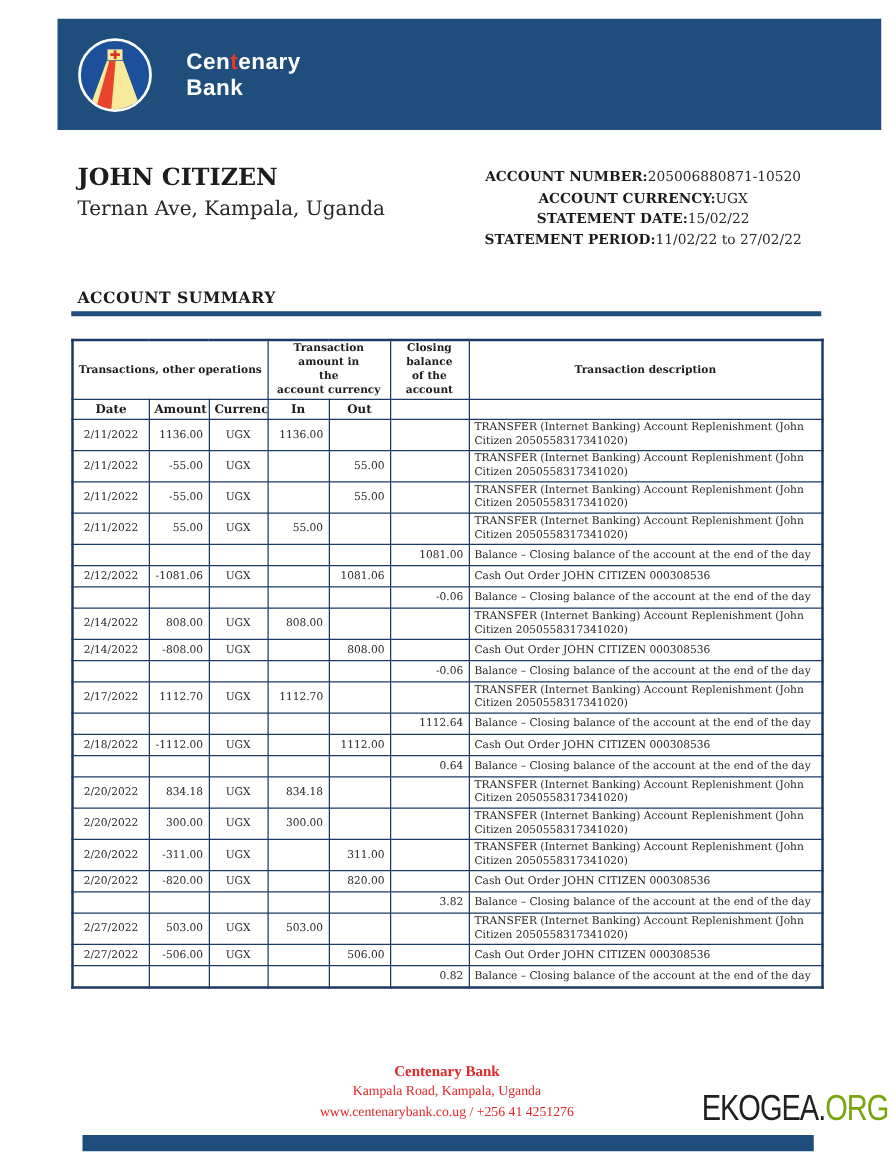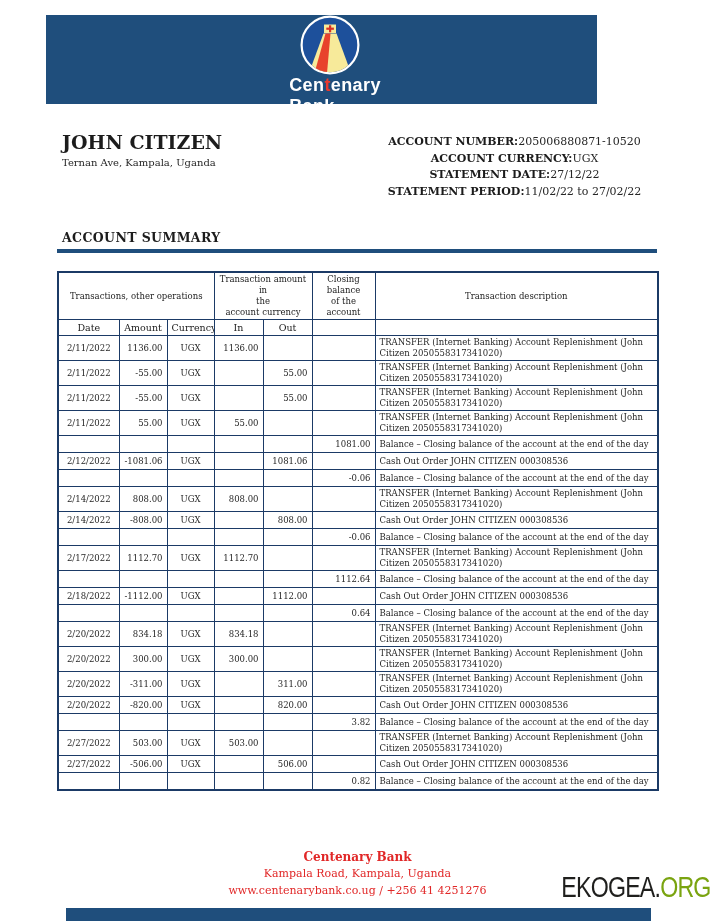--- a/index.html
+++ b/index.html
@@ -3,62 +3,62 @@
 <meta charset="utf-8">
 <style>
   html,body { margin:0; padding:0; background:#ffffff; }
   .page {
     position:relative; width:715px; height:924px; background:#ffffff;
     font-family:"DejaVu Serif", serif; color:#262626; overflow:hidden;
   }
 
   
   .header-bar {
-    position:absolute; left:46px; top:15px; width:551px; height:89px;
-    background:#1f4e7c; display:flex; align-items:center;flex-direction:column;
+    position:absolute; left:46px; top:15px; width:659px; height:89px;
+    background:#1f4e7c; display:flex; align-items:center;
   }
   .logo { width:60px; height:60px; margin-left:16px; flex:0 0 auto; }
   .brand {
     margin-left:27px; font-family:"Liberation Sans", sans-serif; font-weight:bold;
     color:#ffffff; font-size:18px; line-height:21px; letter-spacing:0.4px;
   }
   .brand .accent { color:#e8382e; }
 
   
   .holder { position:absolute; left:62px; top:131px; }
   .holder-name { font-size:19px; font-weight:bold; color:#1c1c1c; }
-  .holder-address { font-size:10px; margin-top:4px; }
+  .holder-address { font-size:16px; margin-top:4px; }
 
   .account-info { position:absolute; left:372px; top:134px; width:285px; }
   .info-row { display:flex; justify-content:center; font-size:11px; line-height:16.5px; }
   .info-label { font-weight:bold; color:#1c1c1c; white-space:nowrap; }
   .info-value { text-align:right; white-space:nowrap; }
 
   
   .section-title { position:absolute; left:62px; top:230px; font-size:12.5px; font-weight:bold; letter-spacing:0.4px; color:#1c1c1c; }
   .title-rule { position:absolute; left:57px; top:249px; width:600px; height:4px; background:#1f4e7c; }
 
   
   .txn-table {
     position:absolute; left:57px; top:271px; width:600px;
     border-collapse:collapse; table-layout:fixed; font-size:8.5px;
   }
   .txn-table td, .txn-table th { border:1.5px solid #1b3a66; padding:1px 4px; overflow:hidden; vertical-align:middle; }
   .txn-table { border:2px solid #1b3a66; }
-  .txn-table thead th { font-weight:normal; text-align:center; color:#1c1c1c; }
+  .txn-table thead th { font-weight:bold; text-align:center; color:#1c1c1c; }
   .group-row th { height:44px; font-size:8.5px; line-height:11px; white-space:pre-line; }
   .sub-row th { height:13px; font-size:9.5px; }
   .txn-table tbody td { height:14px; }
   .c-date { text-align:center; }
   .c-amount, .c-in, .c-out, .c-bal { text-align:right; }
   .c-cur { text-align:center; }
   .c-desc { text-align:left; line-height:11px; padding:2px 4px;margin-left:25px; }
 
   
-  .footer { position:absolute; left:0; top:849px; width:715px; text-align:center; color:#e12727; }
+  .footer { position:absolute; left:0; top:849px; width:715px; text-align:center; color:#e12727;font-family:Liberation Serif, serif; }
   .footer-name { font-size:12px; font-weight:bold; line-height:16px; }
   .footer-line { font-size:11px; line-height:17px; }
 
   .watermark {
     position:absolute; right:4px; top:869px; background:#ffffff; padding:2px 0 2px 6px;
     font-family:"Liberation Sans", sans-serif; font-size:29px; font-weight:normal;
     letter-spacing:-1px; transform:scaleX(0.8); transform-origin:right center; white-space:nowrap;
   }
   .wm-dark { color:#1f1f1d; }
   .wm-green { color:#7aa410; }
@@ -101,21 +101,21 @@
     <div class="info-row">
       <span class="info-label">ACCOUNT NUMBER:</span>
       <span class="info-value">205006880871-10520</span>
     </div>
     <div class="info-row">
       <span class="info-label">ACCOUNT CURRENCY:</span>
       <span class="info-value">UGX</span>
     </div>
     <div class="info-row">
       <span class="info-label">STATEMENT DATE:</span>
-      <span class="info-value">27/12/22</span>
+      <span class="info-value">15/02/22</span>
     </div>
     <div class="info-row">
       <span class="info-label">STATEMENT PERIOD:</span>
       <span class="info-value">11/02/22 to 27/02/22</span>
     </div>
   </div>
 
   <div class="section-title">ACCOUNT SUMMARY</div>
   <div class="title-rule"></div>
 

